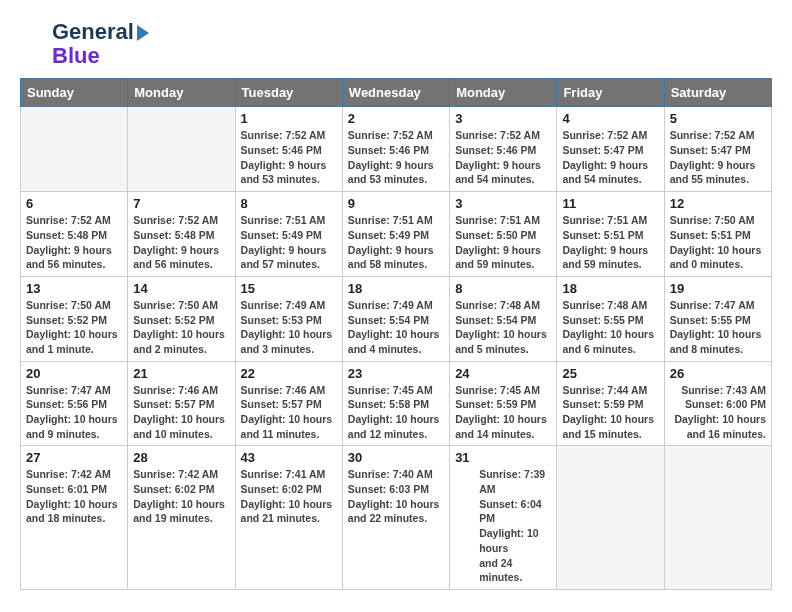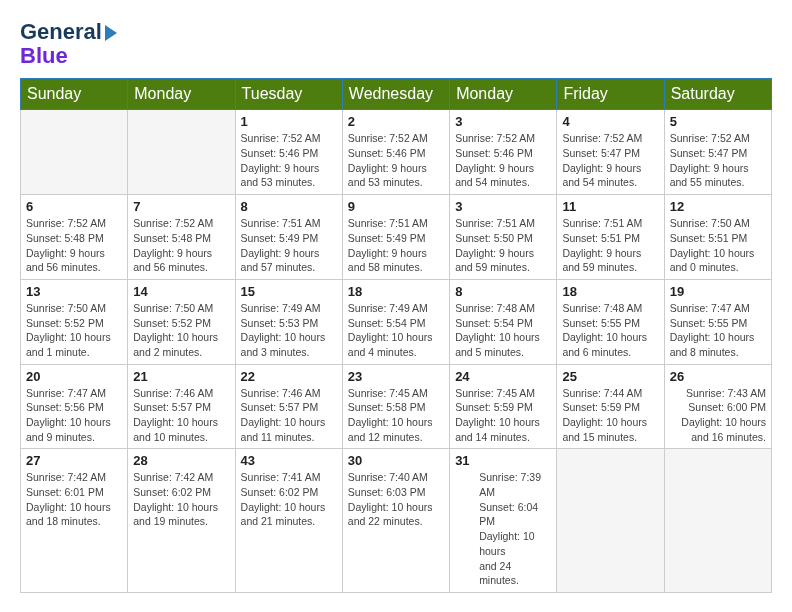--- a/index.html
+++ b/index.html
@@ -21,20 +21,21 @@
       align-items: center;
     }
     .logo-text {
       font-size: 22px;
       font-weight: bold;
       color: #1a3a5c;
       line-height: 1.1;
     }
     .logo-text span {
       color: #2e7db8;
+      margin-left: 32px;
     }
     .title-block {
       text-align: right;
     }
     .month-title {
       font-size: 42px;
       font-weight: bold;
       color: #1a3a5c;
       line-height: 1.1;
     }
@@ -42,26 +43,26 @@
       font-size: 16px;
       color: #333;
       margin-top: 2px;
     }
     .calendar {
       width: 100%;
       border-collapse: collapse;
       font-size: 11px;
     }
     .calendar th {
-      background-color: #4d7c0f;
+      background-color: #737373;
       color: #fff;
       text-align: left;
       padding: 6px 6px;
-      font-size: 16px;
-      font-weight: normal;
+      font-size: 13px;
+      font-weight: bold;
       border: 1px solid #2e7db8;
     }
     .calendar td {
       border: 1px solid #ccc;
       vertical-align: top;
       padding: 4px 5px;
       width: 107px;
       min-height: 70px;
       background: #fff;
     }
@@ -71,20 +72,21 @@
     .day-number {
       font-size: 13px;
       font-weight: bold;
       color: #222;
       margin-bottom: 2px;
     }
     .day-info {
       color: #444;
       font-size: 10.5px;
       line-height: 1.4;
+      font-weight: bold;
     }
     .row-shade {
       background-color: #f0f0f0;
     }
   </style>
 </head>
 <body>
 
 <div class="header">
   <div class="logo">

